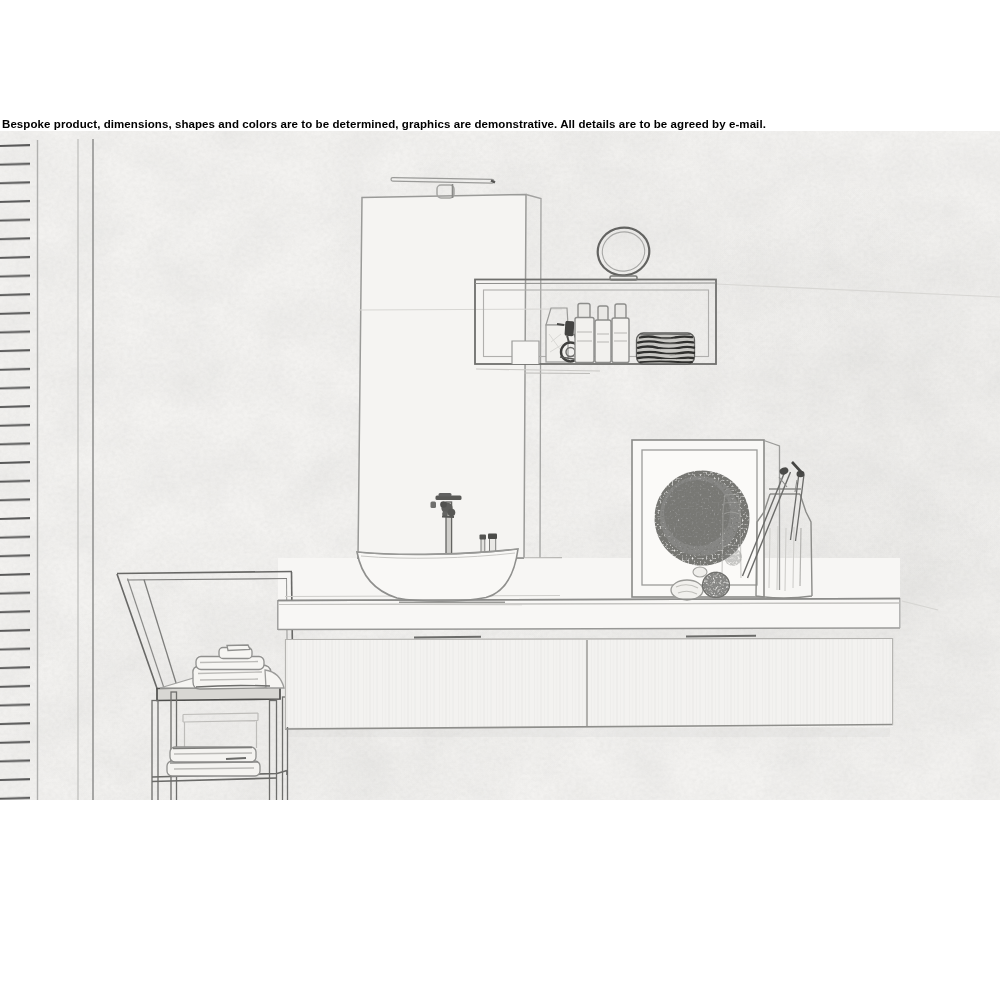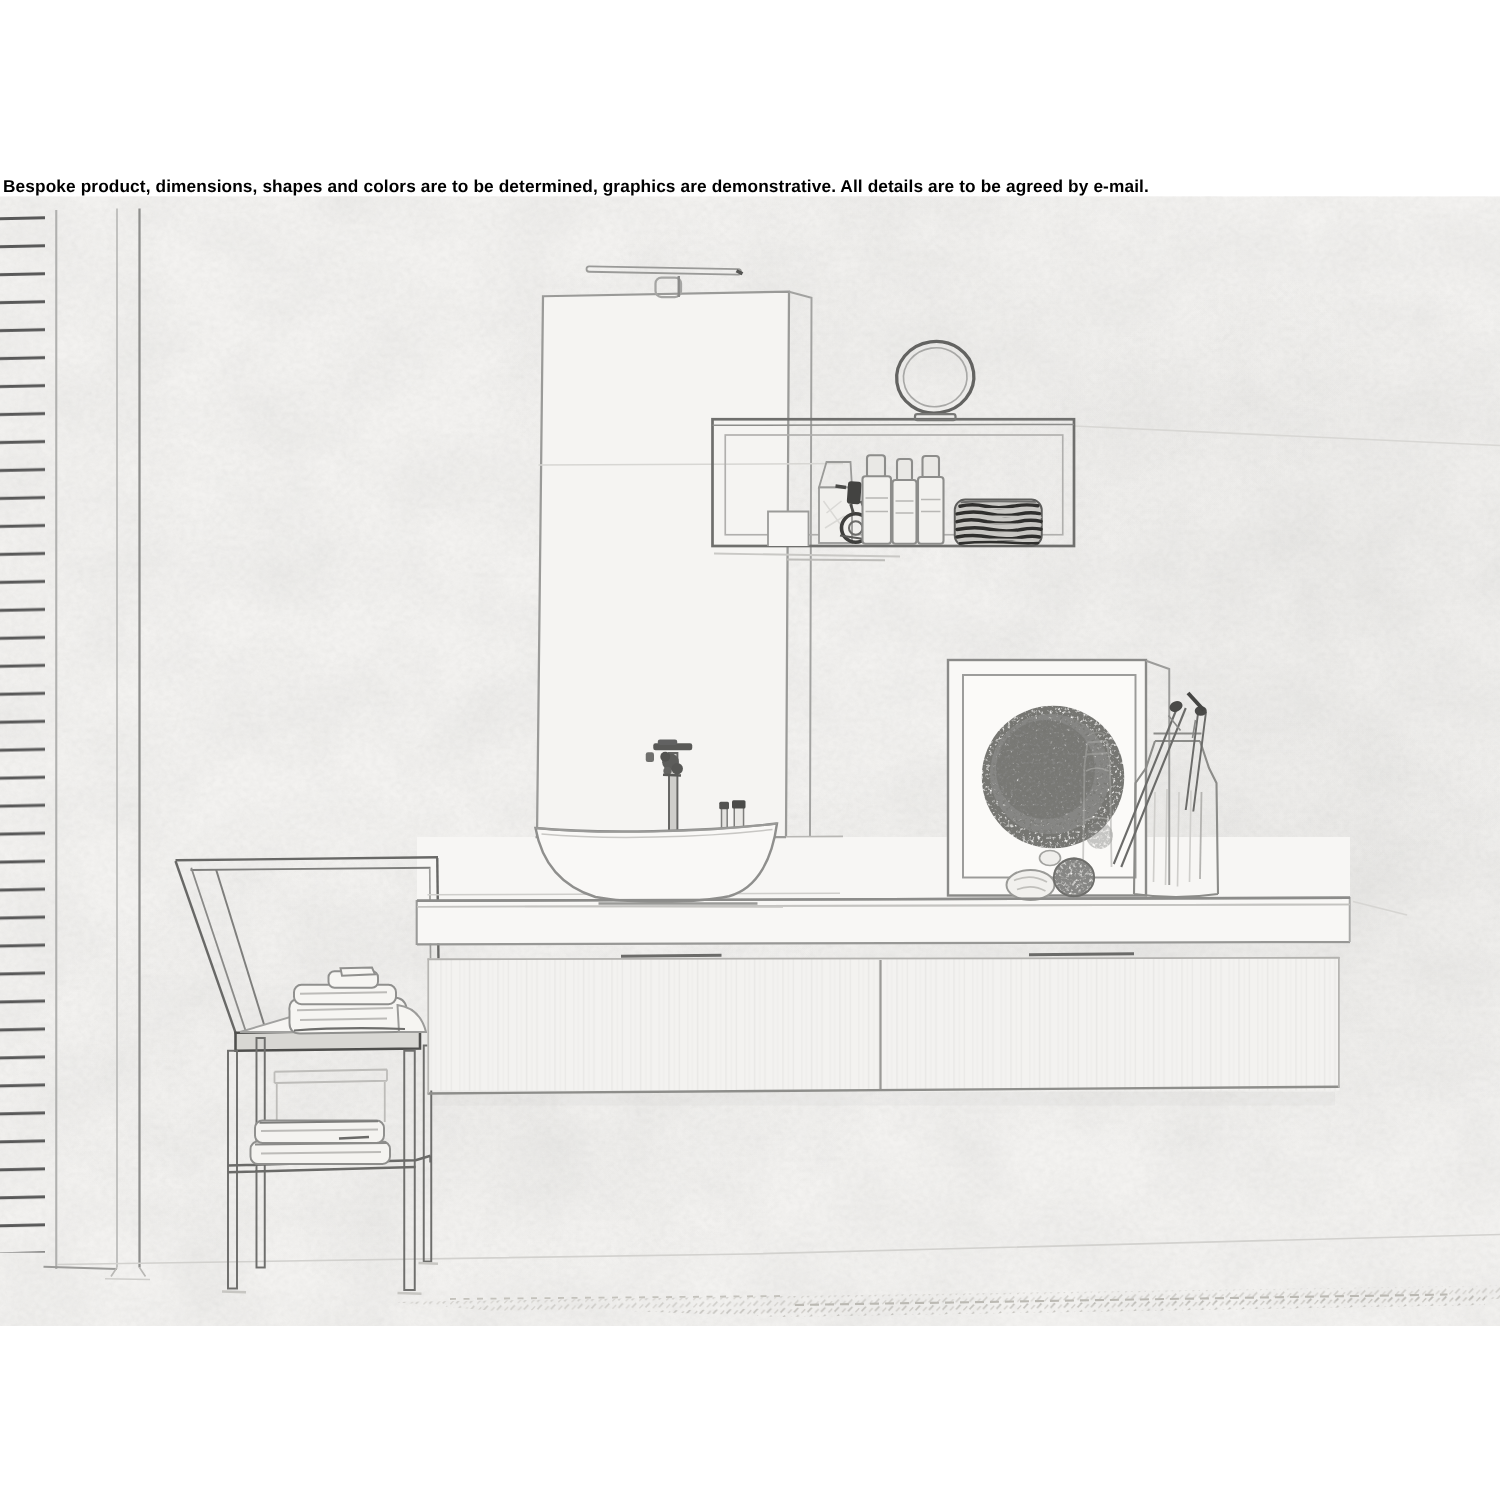--- a/index.html
+++ b/index.html
@@ -1,16 +1,16 @@
 <!DOCTYPE html>
 <html><head>
 <meta charset="utf-8">
 <style>
   html,body{margin:0;padding:0;background:#ffffff;}
-  #page{position:relative;width:1000px;height:1000px;background:#ffffff;overflow:hidden;
+  #page{position:relative;width:1000px;height:800px;background:#ffffff;overflow:hidden;
         font-family:"Liberation Sans", sans-serif;}
 </style>
 </head>
 <body>
 <div id="page">
 <svg width="1000" height="1000" viewBox="0 0 1000 1000" xmlns="http://www.w3.org/2000/svg">
 <defs>
   <filter id="paper1" x="0" y="0" width="100%" height="100%">
     <feTurbulence type="fractalNoise" baseFrequency="0.018 0.02" numOctaves="3" seed="11" result="t"></feTurbulence>
     <feColorMatrix in="t" type="matrix" values="0 0 0 0 0.55  0 0 0 0 0.55  0 0 0 0 0.54  0.45 0.45 0.45 0 -0.5"></feColorMatrix>

